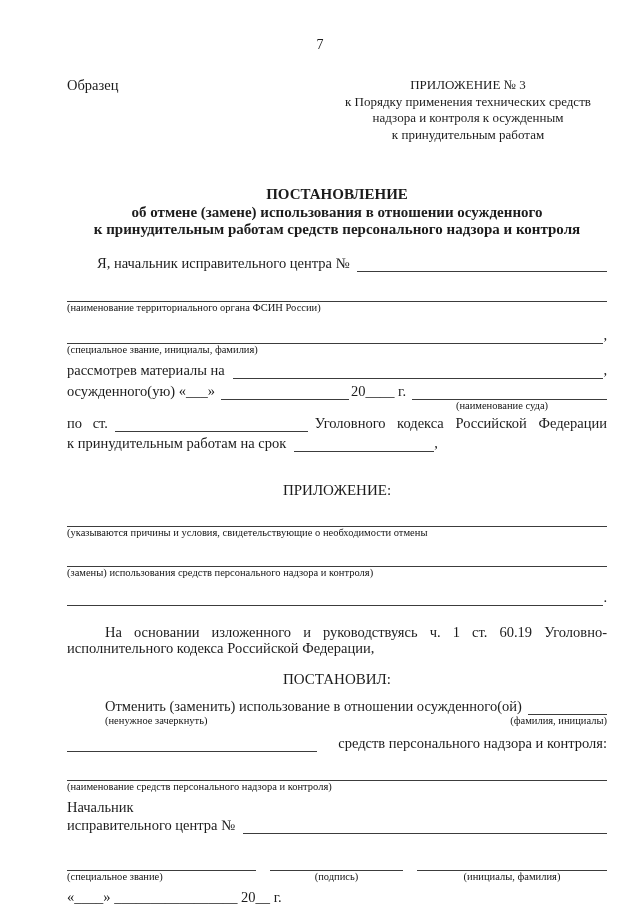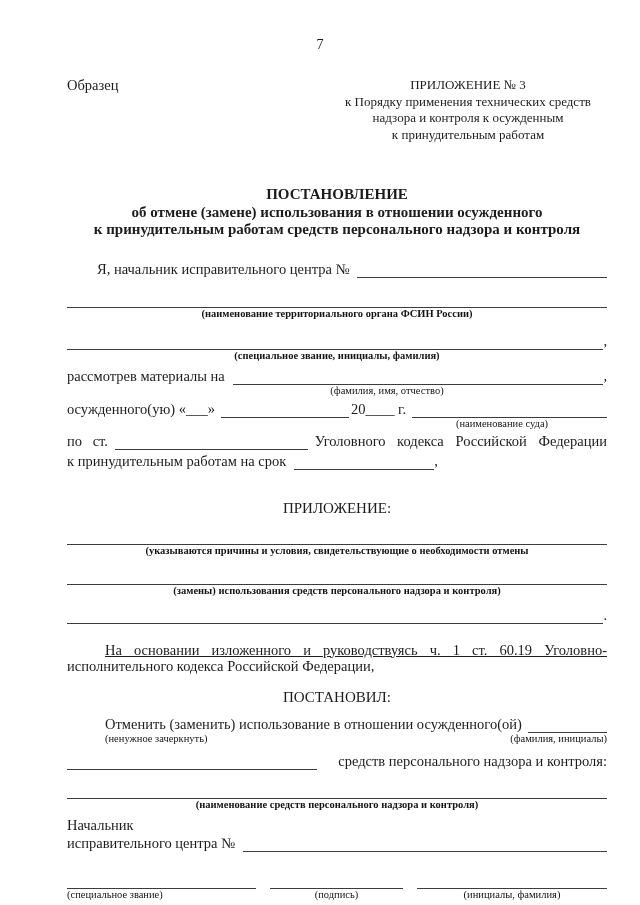--- a/index.html
+++ b/index.html
@@ -22,28 +22,28 @@
   .appendix{width:278px;text-align:center;font-size:13px;line-height:16.5px;}
 
   .title-block{margin-top:43px;text-align:center;font-weight:bold;font-size:15px;line-height:17.5px;}
 
   .row{display:flex;align-items:baseline;}
   .blank{border-bottom:1px solid #3c3c3c;}
   .blank::after{content:"\00a0";}
   .grow{flex:1 1 auto;}
   .fullline{border-bottom:1px solid #3c3c3c;height:15px;}
   .caption{font-size:10.5px;line-height:12px;color:#141414;}
-  .caption-center{text-align:center;font-weight:bold;}
+  .caption-center{}
 
   .indent1{padding-left:30px;}
   .indent2{padding-left:38px;}
 
   .heading-center{text-align:center;font-size:15px;margin-top:0;}
 
-  .justify-line{text-align:justify;text-align-last:justify;text-decoration:underline;}
+  .justify-line{text-align:justify;text-align-last:justify;}
 
   .sig-cols{display:flex;align-items:baseline;}
   .sig-cols .c1{width:189px;}
   .sig-cols .g{width:14px;}
   .sig-cols .c2{width:133px;}
   .sig-cols .c3{flex:1;}
   .sig-caps{display:flex;font-size:10.5px;line-height:12px;}
   .sig-caps .c1{width:189px;text-align:left;}
   .sig-caps .g{width:14px;}
   .sig-caps .c2{width:133px;text-align:center;}
@@ -68,40 +68,39 @@
         <div>к принудительным работам</div>
       </div>
     </div>
 
     <div class="title-block">
       <div>ПОСТАНОВЛЕНИЕ</div>
       <div>об отмене (замене) использования в отношении осужденного</div>
       <div>к принудительным работам средств персонального надзора и контроля</div>
     </div>
 
-    <div class="row indent1" style="margin-top:22px;">
+    <div class="row indent1" style="margin-top:16px;">
       <span>Я, начальник исправительного центра №</span>
       <span class="blank grow" style="margin-left:8px;"></span>
     </div>
 
     <div class="fullline" style="margin-top:14px;"></div>
     <div class="caption caption-center">(наименование территориального органа ФСИН России)</div>
 
     <div class="row" style="margin-top:13px;">
       <span class="blank grow"></span>
       <span>,</span>
     </div>
     <div class="caption caption-center">(специальное звание, инициалы, фамилия)</div>
 
     <div class="row" style="margin-top:6px;">
       <span>рассмотрев материалы на</span>
       <span class="blank grow" style="margin-left:8px;"></span>
       <span>,</span>
     </div>
-    <div class="caption" style="padding-left:180px;width:280px;text-align:center;">(фамилия, имя, отчество)</div>
 
     <div class="row" style="margin-top:4px;">
       <span>осужденного(ую) «___»</span>
       <span class="blank" style="width:128px;margin-left:6px;"></span>
       <span style="margin-left:2px;">20____ г.</span>
       <span class="blank grow" style="margin-left:6px;"></span>
     </div>
     <div class="caption" style="margin-left:360px;width:150px;text-align:center;">(наименование суда)</div>
 
     <div class="row" style="margin-top:3px;justify-content:space-between;">

